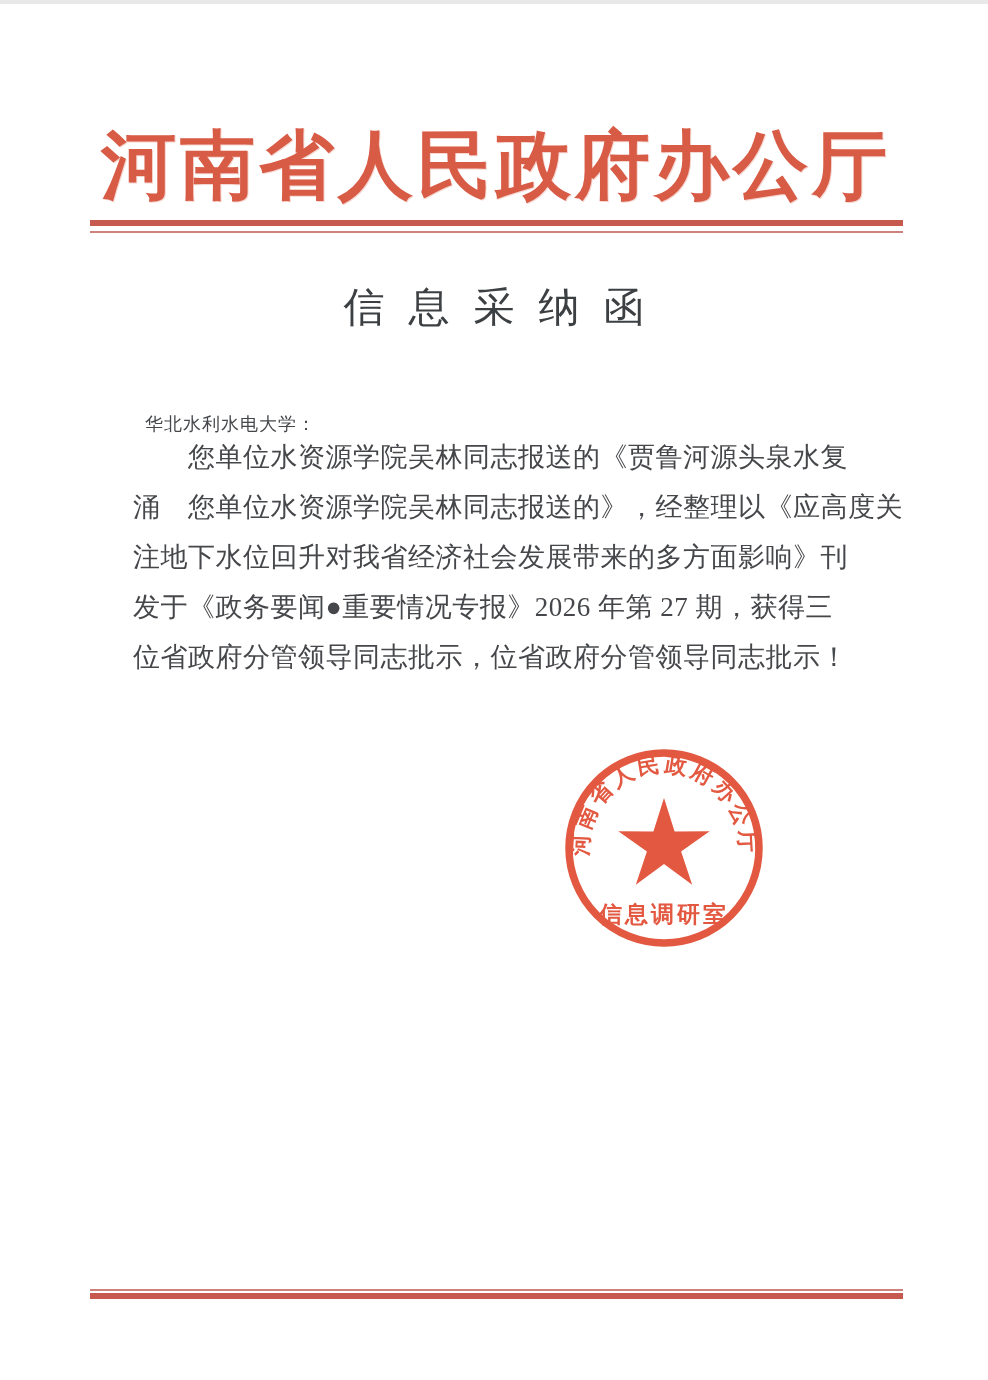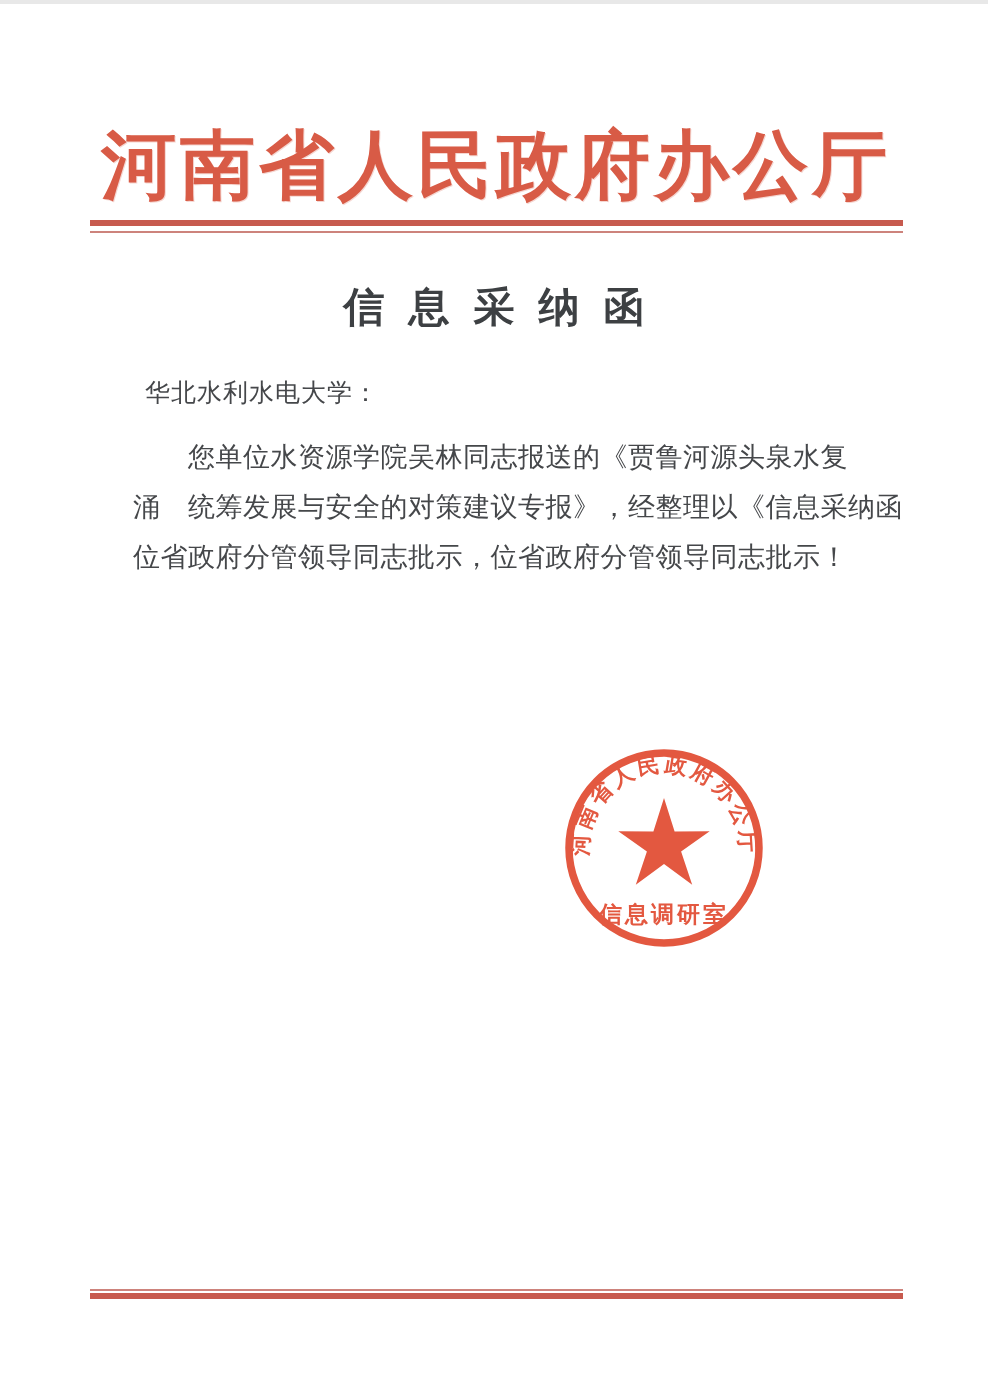--- a/index.html
+++ b/index.html
@@ -43,33 +43,33 @@
   .rule-footer-thick { top: 1289px; height: 6px; background: #c75a4e; }
 
   
   .doc-title {
     position: absolute;
     top: 276px;
     left: 0;
     width: 100%;
     text-align: center;
     font-size: 41px;
-    font-weight: bold;
+    font-weight: normal;
     color: #3d4043;
     letter-spacing: 24px;
     text-indent: 24px;
     white-space: nowrap;
   }
 
   
   .salutation {
     position: absolute;
     left: 145px;
-    top: 372px;
-    font-size: 25px;
+    top: 408px;
+    font-size: 18px;
     color: #45474a;
     letter-spacing: 1px;
     white-space: nowrap;
   }
   .paragraph {
     position: absolute;
     left: 133px;
     top: 428px;
     width: 730px;
     font-size: 27px;
@@ -129,21 +129,23 @@
 
   <div class="rule rule-header-thick"></div>
   <div class="rule rule-header-thin"></div>
 
   <div class="doc-title">信息采纳函</div>
 
   <div class="salutation">华北水利水电大学：</div>
 
   <div class="paragraph">
     <div class="line indent">您单位水资源学院吴林同志报送的《贾鲁河源头泉水复</div>
-    <div class="line">涌　统筹发展与安全的对策建议专报》，经整理以《信息采纳函</div>
+    <div class="line">涌　您单位水资源学院吴林同志报送的》，经整理以《应高度关</div>
+    <div class="line">注地下水位回升对我省经济社会发展带来的多方面影响》刊</div>
+    <div class="line">发于《政务要闻●重要情况专报》2026 年第 27 期，获得三</div>
     <div class="line">位省政府分管领导同志批示，位省政府分管领导同志批示！</div>
   </div>
 
   <div class="seal">
     <svg viewBox="0 0 208 208" xmlns="http://www.w3.org/2000/svg">
       <circle cx="104" cy="104" r="95" fill="none" stroke="#e1492f" stroke-width="7.5"></circle>
       <path d="M 35.1 136.1 A 76 76 0 1 1 172.9 136.1" id="sealRingPath" fill="none"></path>
       <path d="M104,54 L114.6,87.4 L149.7,87.2 L121.1,107.6 L132.2,140.8 L104,120 L75.8,140.8 L86.9,107.6 L58.3,87.2 L93.4,87.4 Z" fill="#e1492f"></path>
       <text class="seal-ring-text" text-anchor="middle">
         <textPath href="#sealRingPath" startOffset="50%">河南省人民政府办公厅</textPath>

